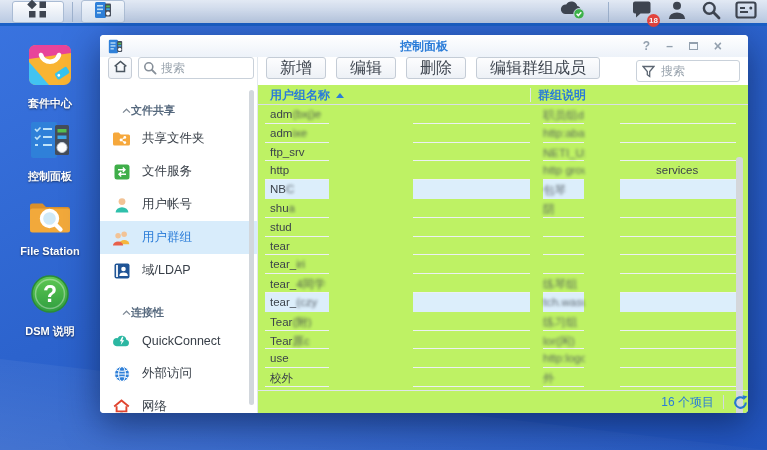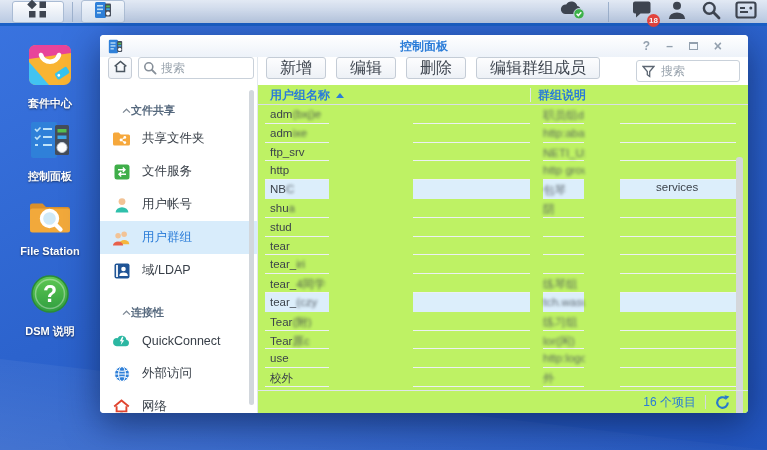--- a/index.html
+++ b/index.html
@@ -78,25 +78,25 @@
              border-left:4px solid transparent; border-right:4px solid transparent; border-bottom:5px solid #2a7cd8; }
   .thdiv { position:absolute; left:272px; top:3px; height:14px; width:1px; background:#e3e8ee; }
   .rows { position:relative; height:285px; overflow:hidden; }
   .trow { position:relative; height:18.8px; cursor:pointer; }
   .seg { position:absolute; top:0; bottom:0; border-bottom:1px solid #ecf0f4; }
   .s1 { left:7px; width:64px; } .s2 { left:155px; width:117px; } .s3 { left:285px; width:41px; } .s4 { left:362px; width:116px; }
   .trow.sel .seg { background:#dceefb; border-bottom-color:#dceefb; }
   .tname { position:absolute; left:12px; top:3px; font-size:11.5px; color:#3c434b; white-space:nowrap; z-index:2; }
   .tdesc { position:absolute; left:285px; top:3px; font-size:11.5px; color:#4a525b; white-space:nowrap;
            max-width:42px; overflow:hidden; z-index:2; }
-  .ttail { position:absolute; left:398px; top:20px; font-size:11.5px; color:#3c434b; white-space:nowrap; z-index:2; }
+  .ttail { position:absolute; left:398px; top:3px; font-size:11.5px; color:#3c434b; white-space:nowrap; z-index:2; }
   .blur { filter:blur(1.4px); opacity:.85; }
   .main-scroll { position:absolute; right:5px; top:72px; width:7px; height:276px; background:#d4d7db; border-radius:3px; cursor:pointer; }
   .tfoot { position:absolute; left:0; right:0; bottom:0; height:23px; border-top:1px solid #dfe5ea;
-           display:flex; align-items:center; justify-content:flex-end; gap:9px; padding-right:18px; }
+           display:flex; align-items:center; justify-content:flex-end; gap:9px; padding-right:0; }
   .fcount { color:#2a7cd8; font-size:12px; }
   .fsep { width:1px; height:14px; background:#d3dae1; }
   .refresh { display:flex; cursor:pointer; }
 </style>
 </head>
 <body>
 
 <div class="swoosh"></div>
 
 <div class="taskbar">

